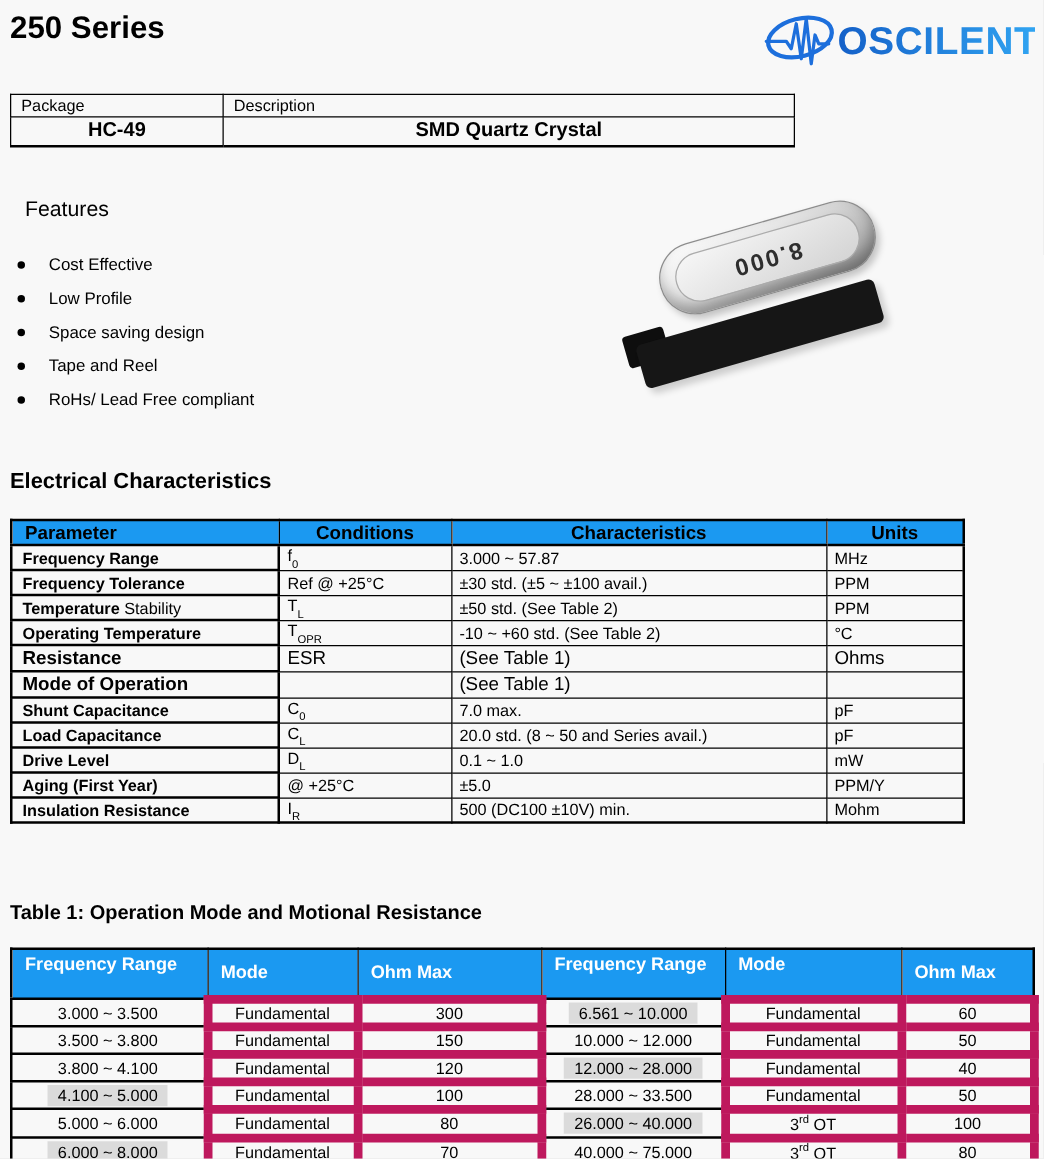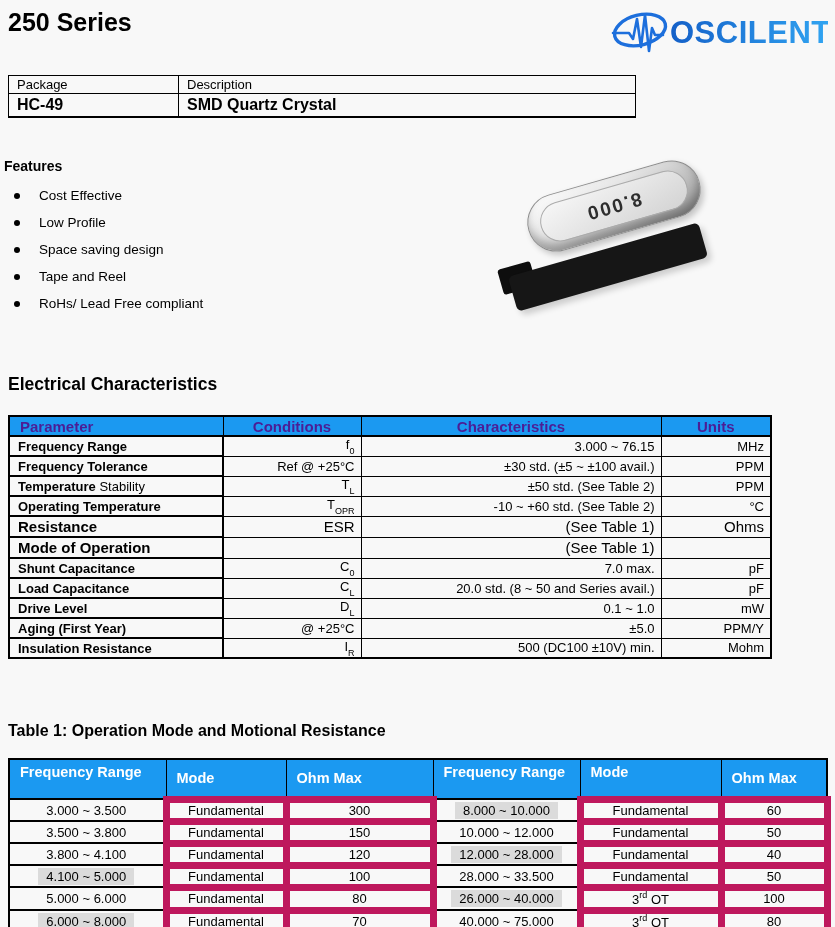--- a/index.html
+++ b/index.html
@@ -13,48 +13,48 @@
 
   
   .title{position:absolute;left:8px;top:8px;font-size:25px;font-weight:bold;letter-spacing:0px;}
   .logo{position:absolute;right:7px;top:6px;}
 
   
   table{border-collapse:collapse;table-layout:fixed;}
   td,th{overflow:hidden;white-space:nowrap;}
   .pkg-table{position:absolute;left:8px;top:75px;width:628px;border:1px solid #000;}
   .pkg-table th{border:1px solid #000;font-weight:normal;font-size:13px;text-align:left;padding:1px 8px;height:18px;}
-  .pkg-table td{border:1px solid #000;border-bottom:2px solid #000;font-weight:bold;font-size:16px;text-align:left;padding:1px 8px;height:23px;}
-
-  
-  .features-heading{position:absolute;left:4px;top:158px;font-size:14px;font-weight:bold;}
-  .features-list{position:absolute;left:14px;top:182px;list-style:none;}
+  .pkg-table td{border:1px solid #000;border-bottom:2px solid #000;font-weight:bold;font-size:16px;text-align:center;padding:1px 8px;height:23px;}
+
+  
+  .features-heading{position:absolute;left:20px;top:158px;font-size:17px;font-weight:normal;}
+  .features-list{position:absolute;left:14px;top:198px;list-style:none;}
   .features-list li{display:flex;align-items:center;height:27px;font-size:13.5px;}
   .bullet{width:6px;height:6px;border-radius:50%;background:#000;margin-right:19px;flex:0 0 6px;}
 
   
   .crystal{position:absolute;left:497px;top:163px;width:220px;height:150px;}
   .crystal .base{position:absolute;left:12px;top:86px;width:198px;height:36px;background:#161616;border-radius:5px;transform:rotate(-16deg);box-shadow:3px 5px 6px rgba(0,0,0,.18);}
   .crystal .base-tab{position:absolute;left:3px;top:102px;width:34px;height:26px;background:#0e0e0e;border-radius:3px;transform:rotate(-16deg);}
   .crystal .cap{position:absolute;left:28px;top:14px;width:178px;height:58px;border-radius:29px;transform:rotate(-16deg);
     background:linear-gradient(160deg,#fbfbfb 5%,#e6e6e6 35%,#bcbcbc 70%,#979797 95%);
     border:1px solid #8d8d8d;display:flex;align-items:center;justify-content:center;
     box-shadow:inset 0 -7px 10px rgba(0,0,0,.28),2px 4px 6px rgba(0,0,0,.22);}
   .crystal .plate{width:152px;height:40px;border-radius:20px;background:linear-gradient(160deg,#f7f7f7,#d3d3d3);border:1px solid #ababab;display:flex;align-items:center;justify-content:center;}
   .crystal .freq{transform:rotate(180deg);font-weight:bold;font-size:19px;color:#2e2e2e;letter-spacing:2px;}
 
   
   .elec-heading{position:absolute;left:8px;top:374px;font-size:17.5px;font-weight:bold;}
   .t1-heading{position:absolute;left:8px;top:722px;font-size:16px;font-weight:bold;}
 
   
   .elec-table{position:absolute;left:8px;top:415px;width:762px;border:2px solid #000;}
-  .elec-table th{background:var(--header-blue);color:#4c1d95;font-size:15px;font-weight:bold;border:1px solid #000;border-bottom:2px solid #000;height:20px;padding:0 10px;}
+  .elec-table th{background:var(--header-blue);color:#000000;font-size:15px;font-weight:bold;border:1px solid #000;border-bottom:2px solid #000;height:20px;padding:0 10px;}
   .elec-table th.left{text-align:left;}
-  .elec-table td{border:1px solid #000;font-size:13px;height:20px;padding:0 6px;text-align:right;}
+  .elec-table td{border:1px solid #000;font-size:13px;height:20px;padding:0 6px;text-align:left;}
   .elec-table td.cell-param{border:2px solid #000;text-align:left;padding-left:8px;}
   .elec-table .b{font-weight:bold;}
   .elec-table .r{font-weight:normal;}
   .elec-table tr.big td{font-size:15px;height:21px;}
   sub{font-size:9px;position:relative;top:1px;}
   sup{font-size:9px;position:relative;top:-1px;}
 
   
   .t1-table{position:absolute;left:8px;top:758px;width:818px;border:2px solid #000;}
   .t1-table th{background:var(--header-blue);color:#fff;font-size:14.5px;font-weight:bold;border:1px solid #000;border-bottom:2px solid #000;height:40px;padding:3px 10px;text-align:left;white-space:normal;line-height:1.25;}
@@ -154,21 +154,21 @@
         <th class="left">Parameter</th>
         <th>Conditions</th>
         <th>Characteristics</th>
         <th>Units</th>
       </tr>
     </thead>
     <tbody>
         <tr>
           <td class="cell-param"><span class="b">Frequency Range</span></td>
           <td class="cell-cond"><span>f</span><sub>0</sub></td>
-          <td class="cell-char">3.000 ~ 76.15</td>
+          <td class="cell-char">3.000 ~ 57.87</td>
           <td class="cell-units">MHz</td>
         </tr>
         <tr>
           <td class="cell-param"><span class="b">Frequency Tolerance</span></td>
           <td class="cell-cond"><span>Ref @ +25°C</span></td>
           <td class="cell-char">±30 std.  (±5 ~ ±100 avail.)</td>
           <td class="cell-units">PPM</td>
         </tr>
         <tr>
           <td class="cell-param"><span class="b">Temperature</span><span class="r"> Stability</span></td>
@@ -246,21 +246,21 @@
         <th class="vtop">Frequency Range</th>
         <th class="vtop">Mode</th>
         <th class="vmid">Ohm Max</th>
       </tr>
     </thead>
     <tbody>
         <tr>
           <td class="cell-freq"><span>3.000 ~ 3.500</span></td>
           <td class="cell-mode">Fundamental</td>
           <td class="cell-ohm">300</td>
-          <td class="cell-freq"><span class="hl">8.000 ~ 10.000</span></td>
+          <td class="cell-freq"><span class="hl">6.561 ~ 10.000</span></td>
           <td class="cell-mode">Fundamental</td>
           <td class="cell-ohm">60</td>
         </tr>
         <tr>
           <td class="cell-freq"><span>3.500 ~ 3.800</span></td>
           <td class="cell-mode">Fundamental</td>
           <td class="cell-ohm">150</td>
           <td class="cell-freq"><span>10.000 ~ 12.000</span></td>
           <td class="cell-mode">Fundamental</td>
           <td class="cell-ohm">50</td>

